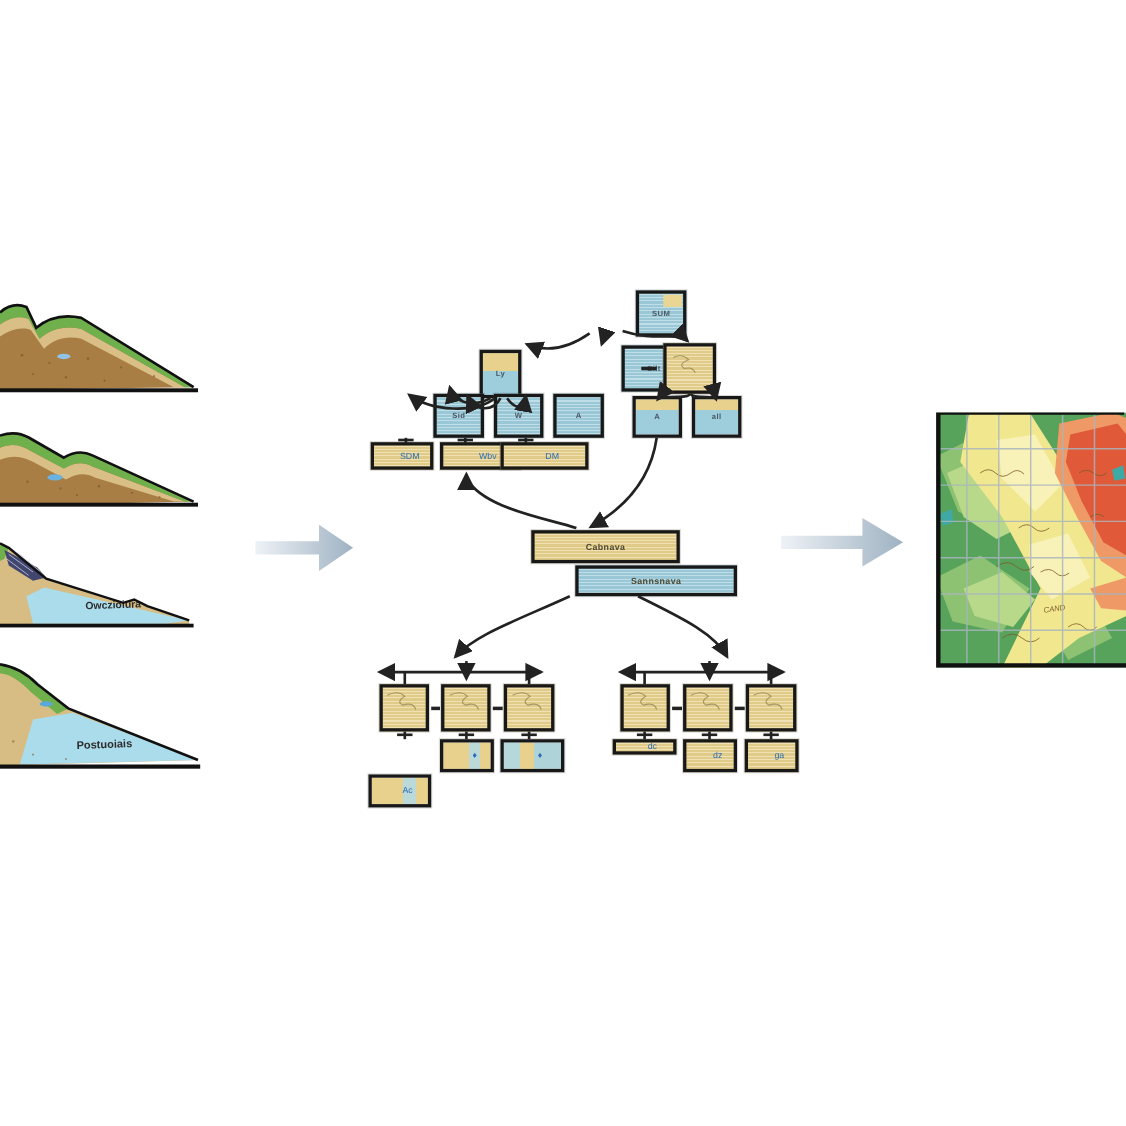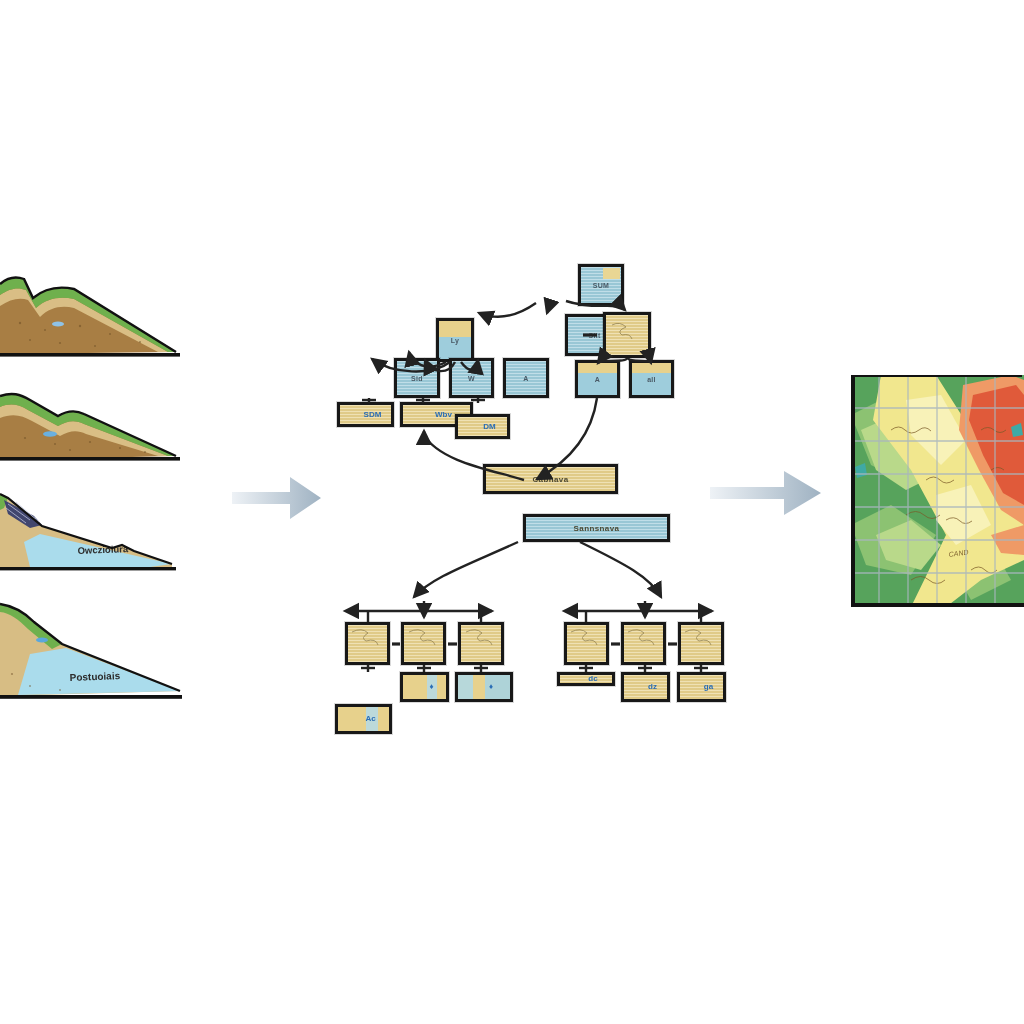--- a/index.html
+++ b/index.html
@@ -11,21 +11,21 @@
        display:flex;align-items:center;justify-content:center;text-align:center;
        box-shadow:0 0 0 1px rgba(0,0,0,.15);}
   .streak{background-image:repeating-linear-gradient(180deg,rgba(255,255,255,.35) 0px,rgba(255,255,255,.35) 1px,rgba(0,0,0,.03) 1px,rgba(0,0,0,.03) 3px);}
   .blue{background-color:#9ecddc;margin-left:48px;}
   .tan{background-color:#e7d18c;}
   .split-tb{background:linear-gradient(180deg,#e7d18c 0 42%,#9ecddc 42% 100%);}
   .split-strip{background:linear-gradient(180deg,#e7d18c 0 30%,#9ecddc 30% 100%);}
   .bluetan{background:linear-gradient(90deg,#b7d8da 0 28%,#e7d18c 28% 52%,#aed3d8 52% 100%);}
   .tanblue{background:linear-gradient(90deg,#e7d18c 0 55%,#bcd9da 55% 78%,#e7d18c 78% 100%);}
   .lbl{font-size:7px;line-height:1;color:#4a5a66;font-weight:bold;letter-spacing:.3px;}
-  .lbl-blue{font-size:8px;line-height:1;color:#2a6db5;font-weight:bold;padding-left:14px;}
+  .lbl-blue{font-size:8px;line-height:1;color:#2a6db5;font-weight:normal;padding-left:14px;}
   .bar-lbl{font-size:8px;color:#4c4832;font-weight:bold;letter-spacing:.4px;}
   .corner-patch{position:absolute;top:1px;right:1px;width:17px;height:11px;background:#e9d694;}
   .overlay{position:absolute;left:0;top:0;pointer-events:none;}
 </style>
 </head>
 <body>
 
 <div class="stage">
 
   <svg class="abs" style="left:0;top:268px" width="182" height="94" viewBox="0 0 182 94">
@@ -137,32 +137,32 @@
   <div class="box blue streak" style="left:455px;top:358px;width:46px;height:40px">
     <span class="lbl">A</span>
   </div>
 
   <div class="box tan streak" style="left:337px;top:402px;width:57px;height:25px">
     <span class="lbl-blue">SDM</span>
   </div>
   <div class="box tan streak" style="left:400px;top:402px;width:73px;height:25px">
     <span class="lbl-blue">Wbv</span>
   </div>
-  <div class="box tan streak" style="left:455px;top:414px;width:55px;height:25px">
+  <div class="box tan streak" style="left:455px;top:402px;width:80px;height:25px">
     <span class="lbl-blue">DM</span>
   </div>
 
   <div class="box split-strip streak" style="left:575px;top:360px;width:45px;height:38px">
     <span class="lbl">A</span>
   </div>
   <div class="box split-strip streak" style="left:629px;top:360px;width:45px;height:38px">
     <span class="lbl">all</span>
   </div>
 
-  <div class="box tan streak" style="left:483px;top:464px;width:135px;height:30px">
+  <div class="box tan streak" style="left:483px;top:482px;width:135px;height:30px">
     <span class="bar-lbl">Cabnava</span>
   </div>
   <div class="box blue streak" style="left:475px;top:514px;width:147px;height:28px">
     <span class="bar-lbl">Sannsnava</span>
   </div>
 
   <div class="box tan streak" style="left:345px;top:622px;width:45px;height:43px"></div>
   <div class="box tan streak" style="left:401px;top:622px;width:45px;height:43px"></div>
   <div class="box tan streak" style="left:458px;top:622px;width:46px;height:43px"></div>
 

